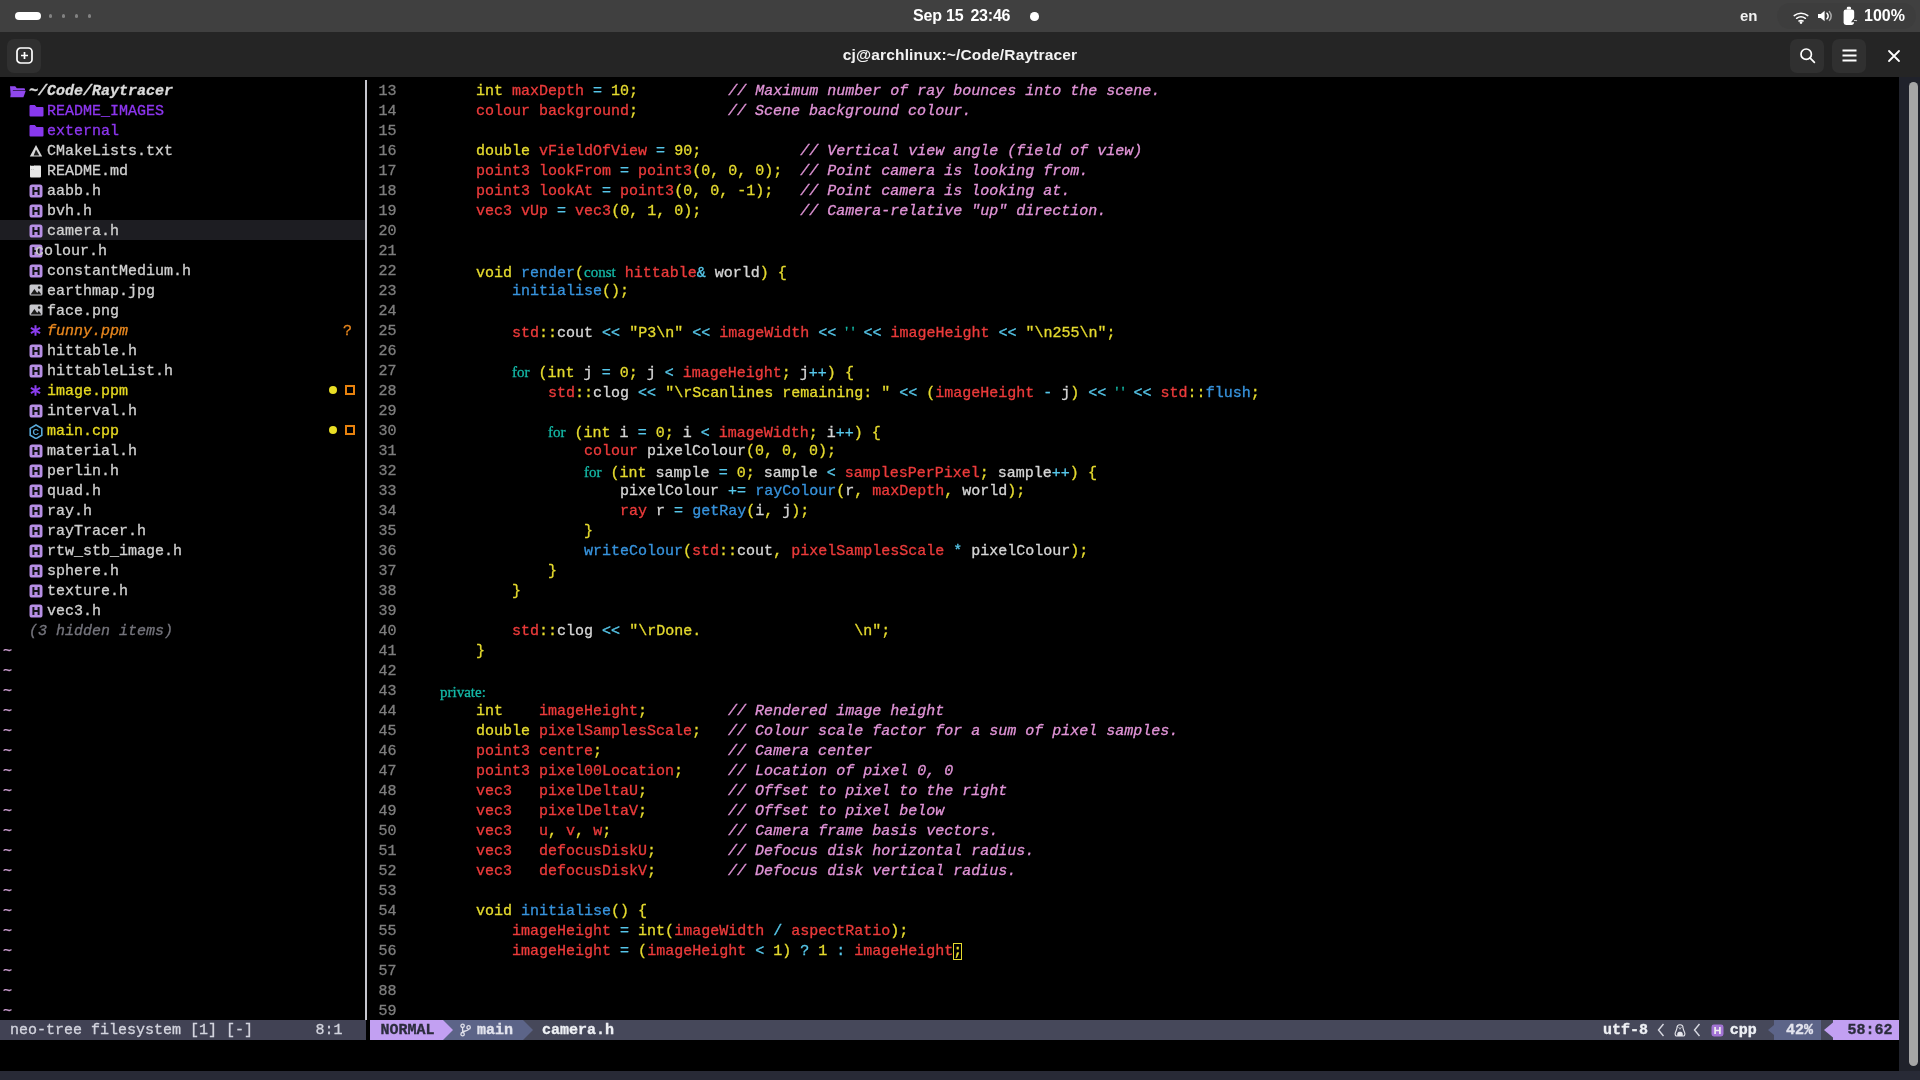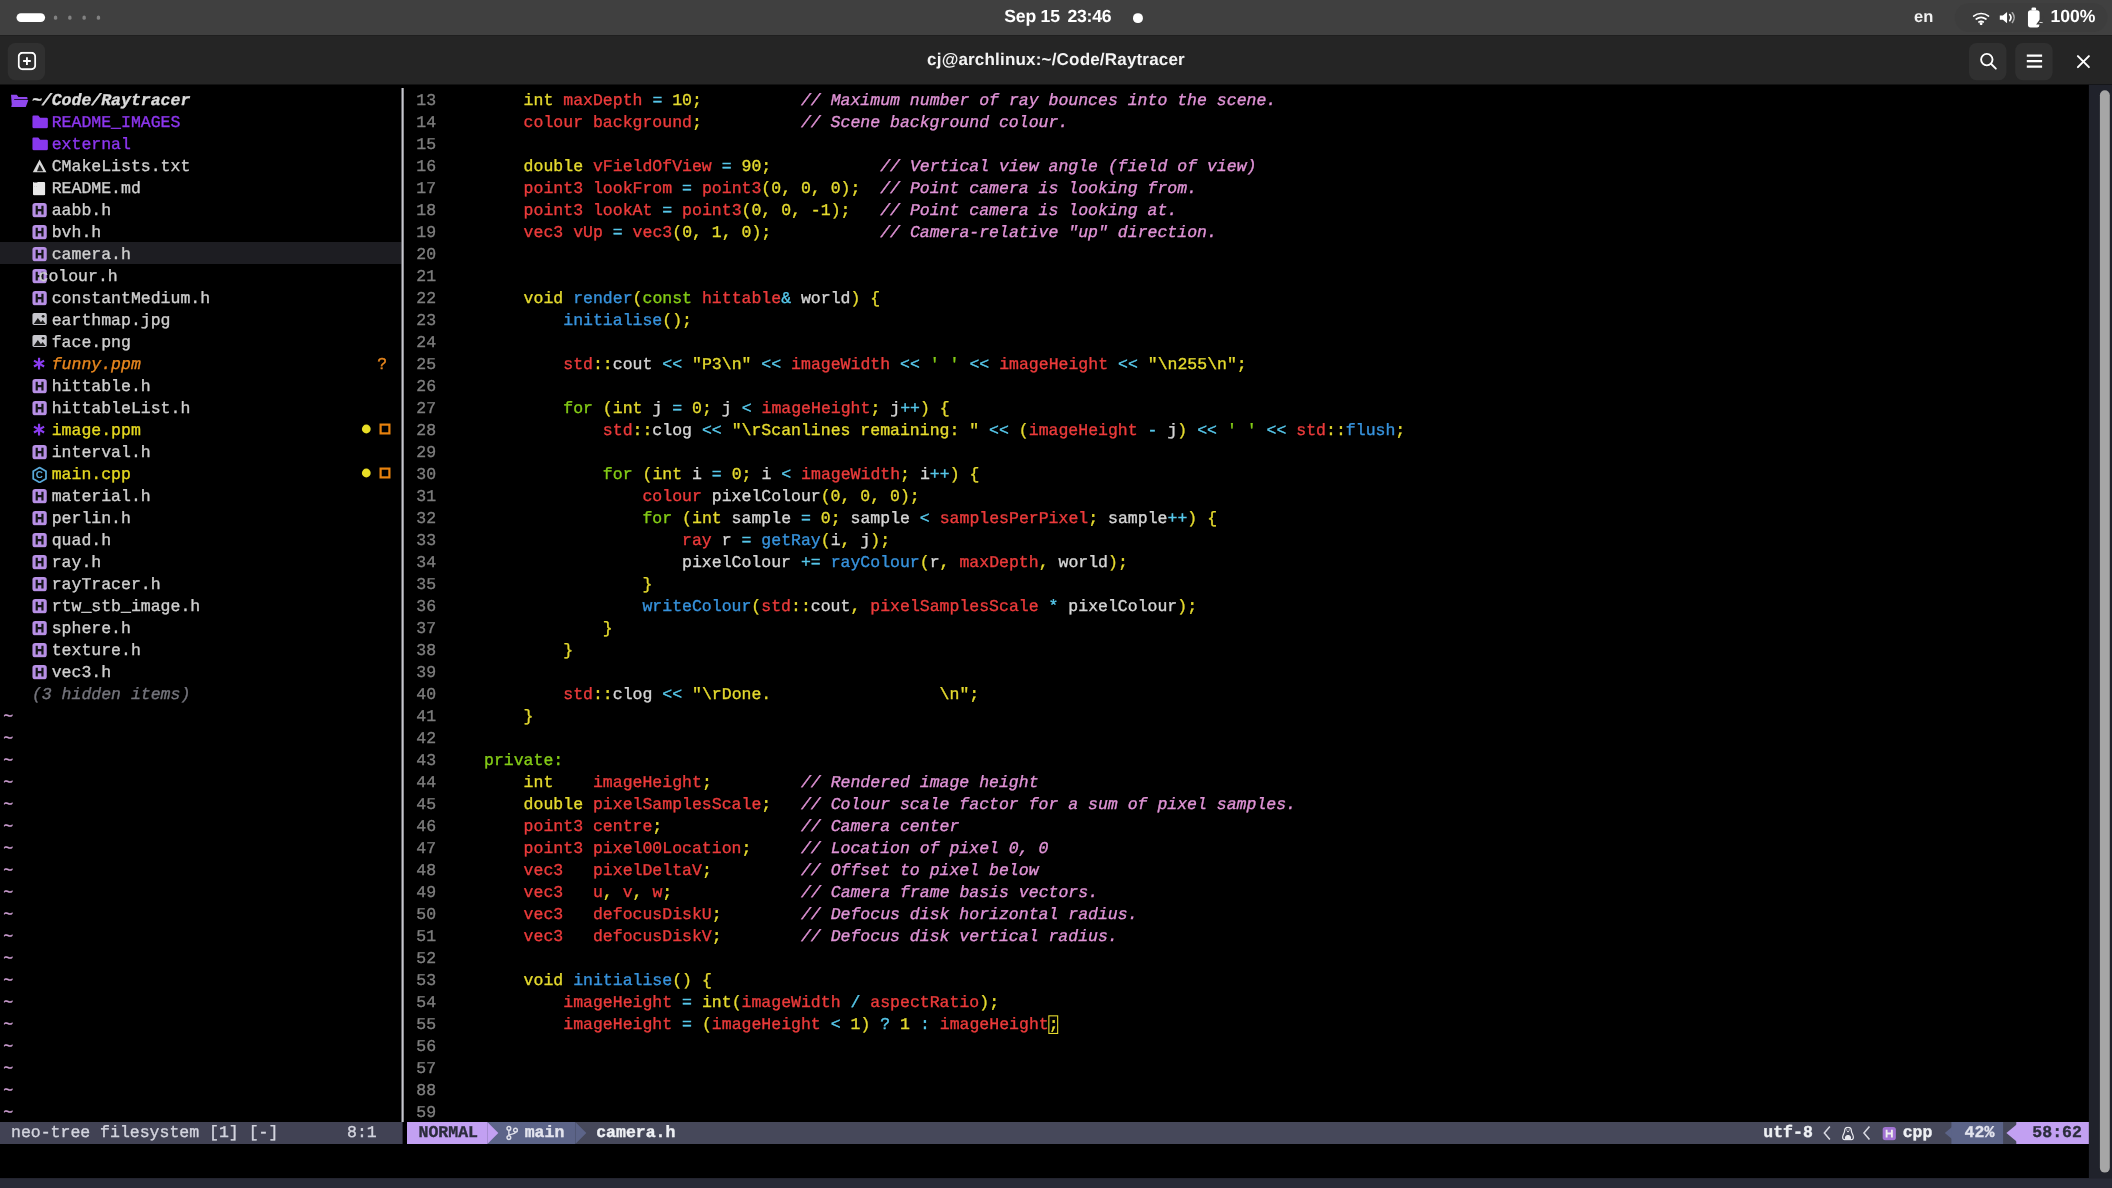--- a/index.html
+++ b/index.html
@@ -6,21 +6,21 @@
 .dot { position:absolute; top:14.2px; width:3.8px; height:3.8px; border-radius:50%; background:#828282; }
 #titlebar { position:absolute; left:0; top:32px; width:1920px; height:45px; background:#252525; }
 .tbtn { position:absolute; top:6.5px; width:34px; height:34px; border-radius:7px; background:#303030; display:flex; align-items:center; justify-content:center; }
 #term { position:absolute; left:0; top:77px; width:1920px; height:994px; background:#000;
         font:15px 'Liberation Mono',monospace; -webkit-text-stroke:0.32px currentColor; }
 .mono { font:15px 'Liberation Mono',monospace; }
 #code { position:absolute; left:404px; top:5px; }
 #nums { position:absolute; left:200px; top:5px; width:196.5px; text-align:right; color:#7e7e7e;font-family:Liberation Mono, monospace; }
 .cl { height:20px; line-height:20px; white-space:pre; }
 .w { color:#d5d5d5; } .r { color:#ec3b3b; } .y { color:#e5da2e; }
-.g { color:#84cc16; } .c { color:#56c7ea; } .b { color:#3793dd; }
+.g { color:#14b8a6;font-family:Liberation Serif, serif; } .c { color:#56c7ea; } .b { color:#3793dd; }
 .p { color:#e093d6; font-style:italic; }
 .cur { outline:1.5px solid #e5da2e; outline-offset:-1px; }
 #sep { position:absolute; left:365px; top:3px; width:1.5px; height:940px; background:#c6c6ce; }
 .tr { position:absolute; left:0; width:365px; height:20px; line-height:20px; }
 .ti { position:absolute; top:4px; }
 .ti svg { display:block; }
 .tl { position:absolute; top:2px; white-space:pre; }
 .fw { color:#cfcfcf; }
 .froot { color:#dadada; font-weight:bold; font-style:italic; }
 .fdir { color:#8d36ef; }
@@ -466,35 +466,36 @@
 <div class="cl">            <span class="b">initialise</span><span class="y">();</span></div>
 <div class="cl"></div>
 <div class="cl">            <span class="r">std</span><span class="y">::</span><span class="w">cout</span> <span class="c">&lt;&lt;</span> <span class="y">"P3\n"</span> <span class="c">&lt;&lt;</span> <span class="r">imageWidth</span> <span class="c">&lt;&lt;</span> <span class="g">' '</span> <span class="c">&lt;&lt;</span> <span class="r">imageHeight</span> <span class="c">&lt;&lt;</span> <span class="y">"\n255\n";</span></div>
 <div class="cl"></div>
 <div class="cl">            <span class="g">for</span> <span class="y">(</span><span class="y">int</span> <span class="w">j</span> <span class="c">=</span> <span class="y">0;</span> <span class="w">j</span> <span class="c">&lt;</span> <span class="r">imageHeight</span><span class="y">;</span> <span class="w">j</span><span class="c">++</span><span class="y">)</span> <span class="y">{</span></div>
 <div class="cl">                <span class="r">std</span><span class="y">::</span><span class="w">clog</span> <span class="c">&lt;&lt;</span> <span class="y">"\rScanlines remaining: "</span> <span class="c">&lt;&lt;</span> <span class="y">(</span><span class="r">imageHeight</span> <span class="c">-</span> <span class="w">j</span><span class="y">)</span> <span class="c">&lt;&lt;</span> <span class="g">' '</span> <span class="c">&lt;&lt;</span> <span class="r">std</span><span class="y">::</span><span class="b">flush</span><span class="y">;</span></div>
 <div class="cl"></div>
 <div class="cl">                <span class="g">for</span> <span class="y">(</span><span class="y">int</span> <span class="w">i</span> <span class="c">=</span> <span class="y">0;</span> <span class="w">i</span> <span class="c">&lt;</span> <span class="r">imageWidth</span><span class="y">;</span> <span class="w">i</span><span class="c">++</span><span class="y">)</span> <span class="y">{</span></div>
 <div class="cl">                    <span class="r">colour</span> <span class="w">pixelColour</span><span class="y">(0, 0, 0);</span></div>
 <div class="cl">                    <span class="g">for</span> <span class="y">(</span><span class="y">int</span> <span class="w">sample</span> <span class="c">=</span> <span class="y">0;</span> <span class="w">sample</span> <span class="c">&lt;</span> <span class="r">samplesPerPixel</span><span class="y">;</span> <span class="w">sample</span><span class="c">++</span><span class="y">)</span> <span class="y">{</span></div>
+<div class="cl">                        <span class="w">pixelColour</span> <span class="c">+=</span> <span class="b">rayColour</span><span class="y">(</span><span class="w">r</span><span class="y">,</span> <span class="r">maxDepth</span><span class="y">,</span> <span class="w">world</span><span class="y">);</span></div>
 <div class="cl">                        <span class="r">ray</span> <span class="w">r</span> <span class="c">=</span> <span class="b">getRay</span><span class="y">(</span><span class="w">i</span><span class="y">,</span> <span class="w">j</span><span class="y">);</span></div>
-<div class="cl">                        <span class="w">pixelColour</span> <span class="c">+=</span> <span class="b">rayColour</span><span class="y">(</span><span class="w">r</span><span class="y">,</span> <span class="r">maxDepth</span><span class="y">,</span> <span class="w">world</span><span class="y">);</span></div>
 <div class="cl">                    <span class="y">}</span></div>
 <div class="cl">                    <span class="b">writeColour</span><span class="y">(</span><span class="r">std</span><span class="y">::</span><span class="w">cout</span><span class="y">,</span> <span class="r">pixelSamplesScale</span> <span class="c">*</span> <span class="w">pixelColour</span><span class="y">);</span></div>
 <div class="cl">                <span class="y">}</span></div>
 <div class="cl">            <span class="y">}</span></div>
 <div class="cl"></div>
 <div class="cl">            <span class="r">std</span><span class="y">::</span><span class="w">clog</span> <span class="c">&lt;&lt;</span> <span class="y">"\rDone.                 \n";</span></div>
 <div class="cl">        <span class="y">}</span></div>
 <div class="cl"></div>
 <div class="cl">    <span class="g">private:</span></div>
 <div class="cl">        <span class="y">int</span>    <span class="r">imageHeight</span><span class="y">;</span>         <span class="p">// Rendered image height</span></div>
 <div class="cl">        <span class="y">double</span> <span class="r">pixelSamplesScale</span><span class="y">;</span>   <span class="p">// Colour scale factor for a sum of pixel samples.</span></div>
 <div class="cl">        <span class="r">point3</span> <span class="r">centre</span><span class="y">;</span>              <span class="p">// Camera center</span></div>
 <div class="cl">        <span class="r">point3</span> <span class="r">pixel00Location</span><span class="y">;</span>     <span class="p">// Location of pixel 0, 0</span></div>
+<div class="cl">        <span class="r">vec3</span>   <span class="r">pixelDeltaU</span><span class="y">;</span>         <span class="p">// Offset to pixel to the right</span></div>
 <div class="cl">        <span class="r">vec3</span>   <span class="r">pixelDeltaV</span><span class="y">;</span>         <span class="p">// Offset to pixel below</span></div>
 <div class="cl">        <span class="r">vec3</span>   <span class="r">u</span><span class="y">,</span> <span class="r">v</span><span class="y">,</span> <span class="r">w</span><span class="y">;</span>             <span class="p">// Camera frame basis vectors.</span></div>
 <div class="cl">        <span class="r">vec3</span>   <span class="r">defocusDiskU</span><span class="y">;</span>        <span class="p">// Defocus disk horizontal radius.</span></div>
 <div class="cl">        <span class="r">vec3</span>   <span class="r">defocusDiskV</span><span class="y">;</span>        <span class="p">// Defocus disk vertical radius.</span></div>
 <div class="cl"></div>
 <div class="cl">        <span class="y">void</span> <span class="b">initialise</span><span class="y">()</span> <span class="y">{</span></div>
 <div class="cl">            <span class="r">imageHeight</span> <span class="c">=</span> <span class="y">int(</span><span class="r">imageWidth</span> <span class="c">/</span> <span class="r">aspectRatio</span><span class="y">);</span></div>
 <div class="cl">            <span class="r">imageHeight</span> <span class="c">=</span> <span class="y">(</span><span class="r">imageHeight</span> <span class="c">&lt;</span> <span class="y">1)</span> <span class="c">?</span> <span class="y">1</span> <span class="c">:</span> <span class="r">imageHeight</span><span class="cur y">;</span></div>
 <div class="cl"></div>
 </div>

